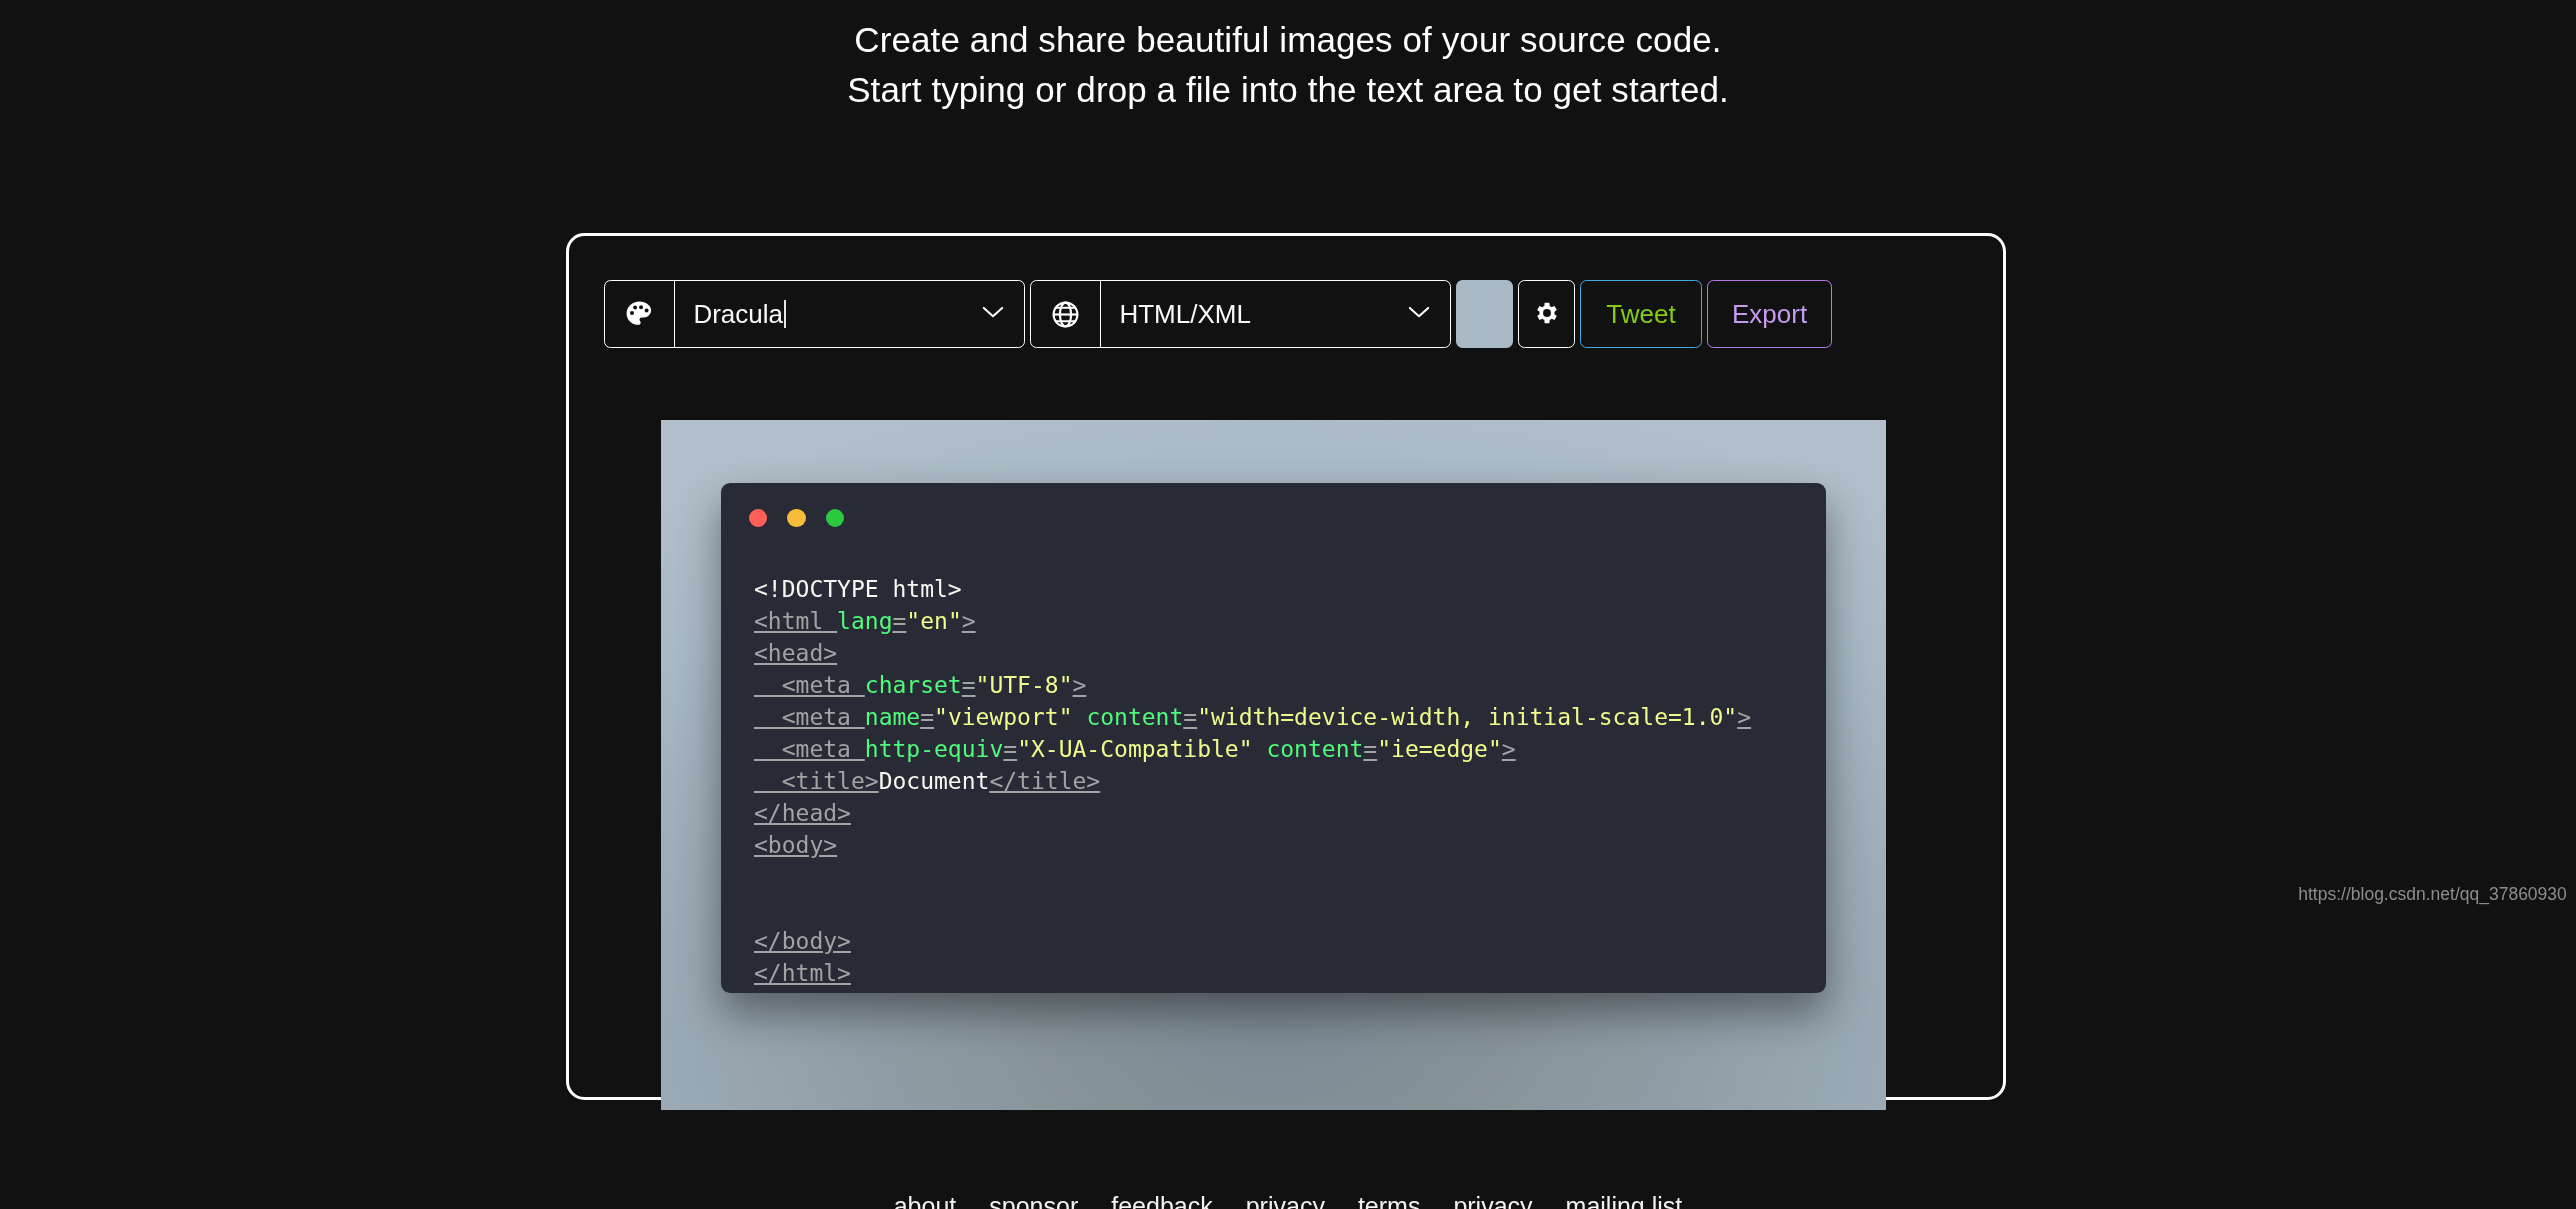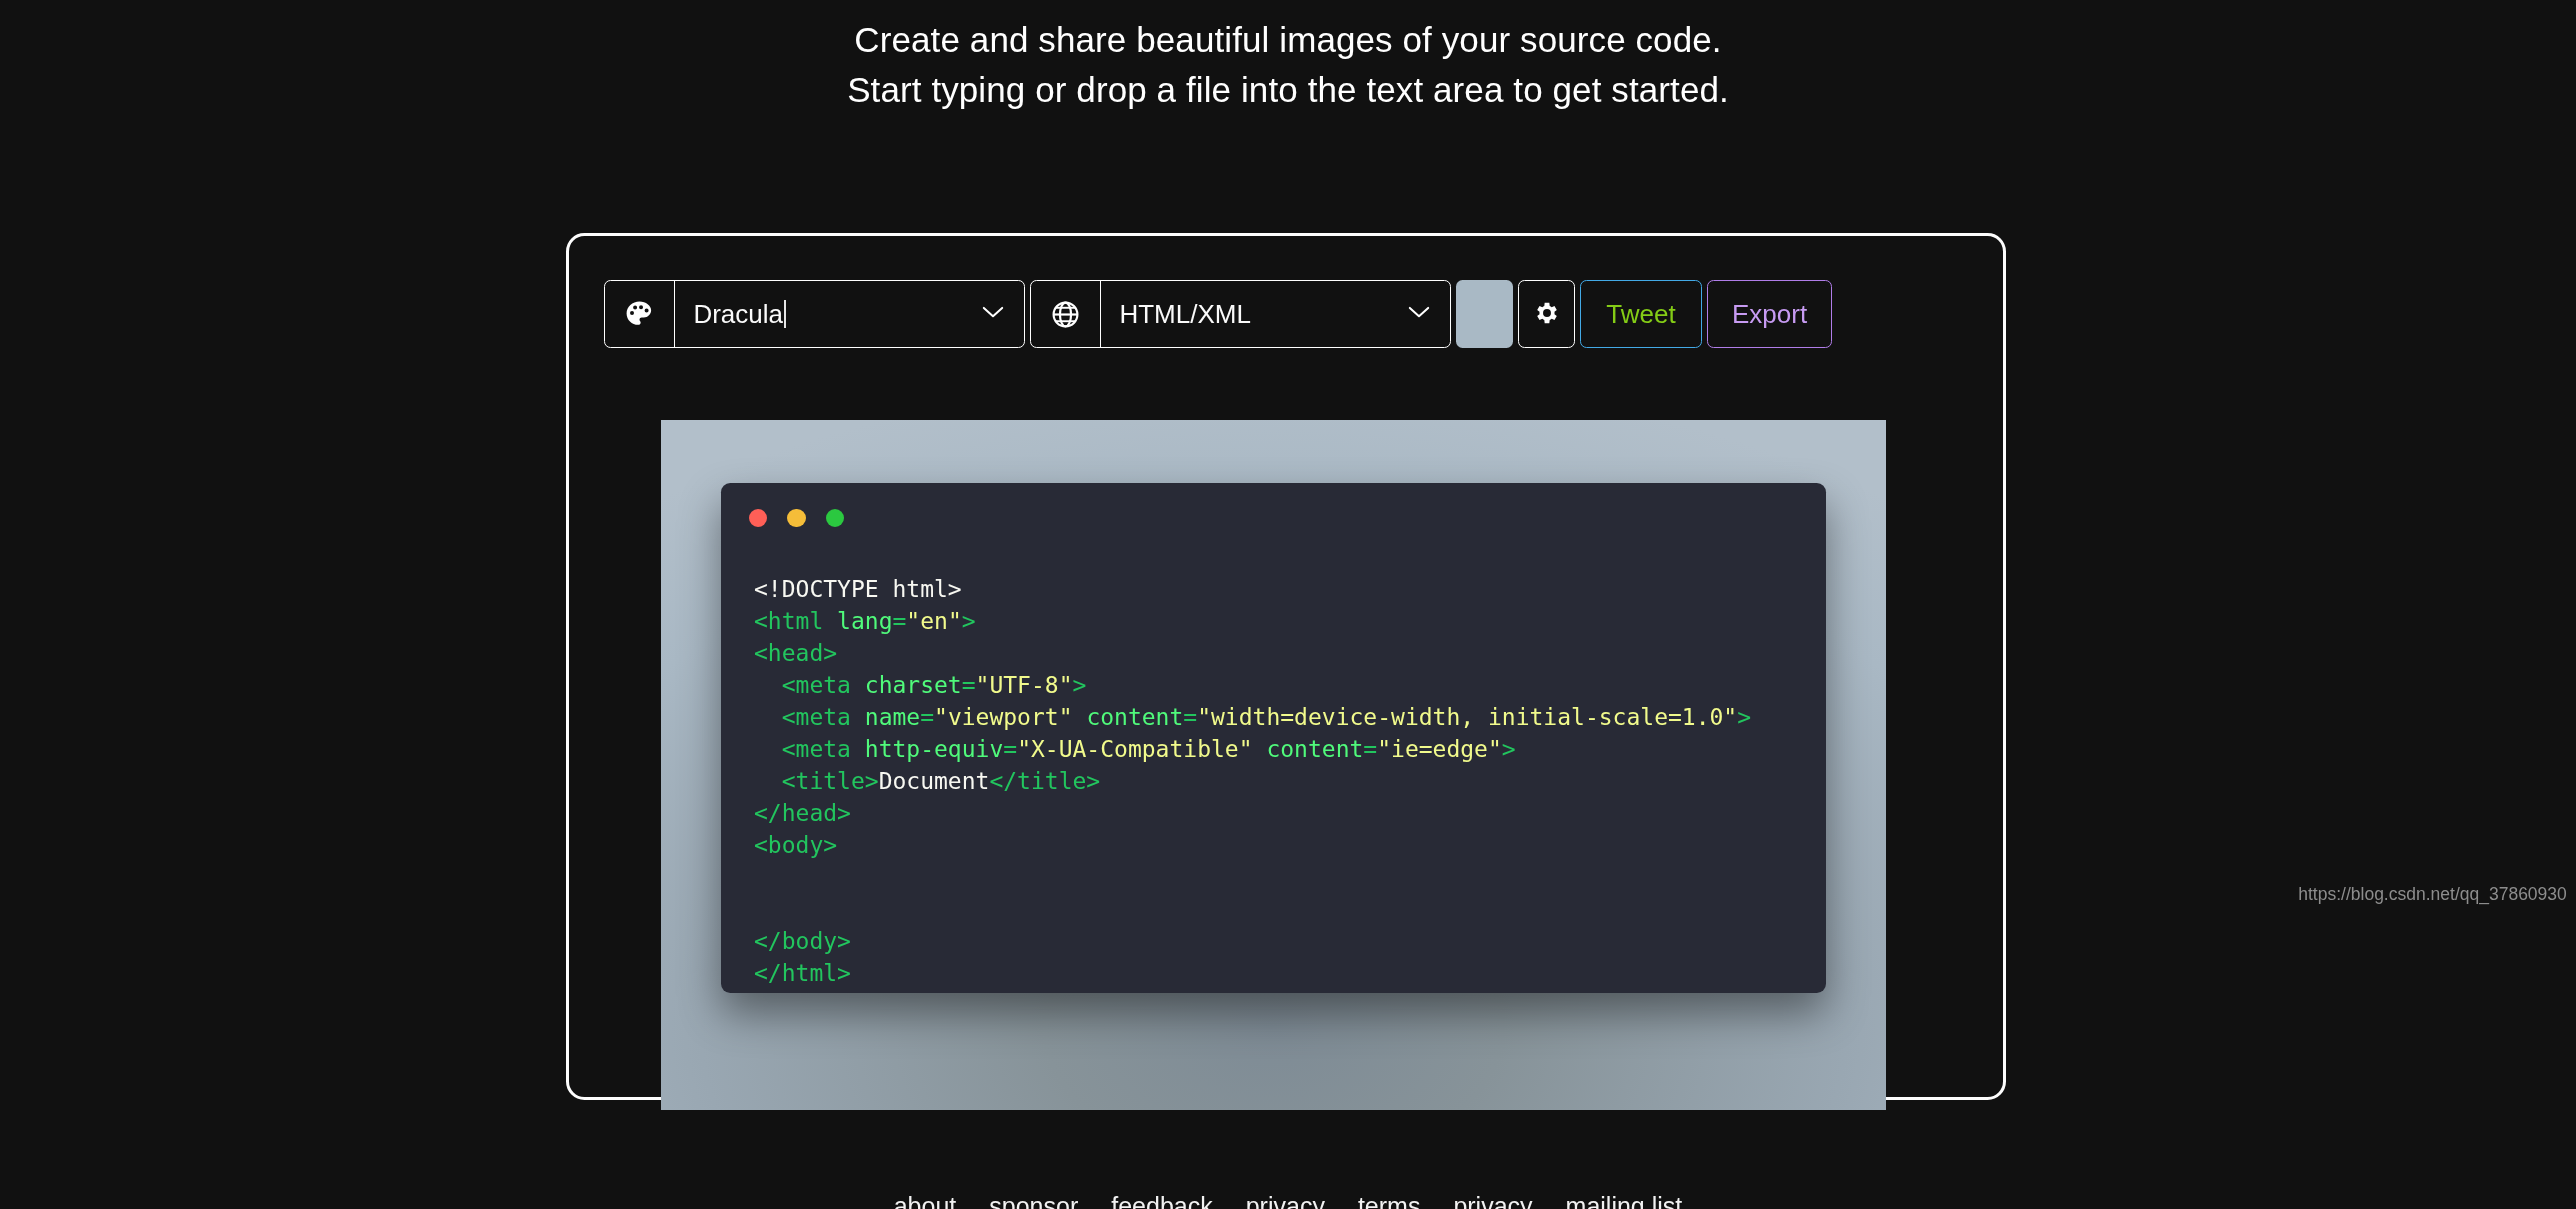--- a/index.html
+++ b/index.html
@@ -172,21 +172,21 @@
     left: 33px;
     top: 90px;
     right: 16.6px;
     font-family: "DejaVu Sans Mono", monospace;
     font-size: 23px;
     line-height: 32px;
     white-space: pre;
     color: #f8f8f2;
   }
   .code-line { min-height: 32px; }
-  .tok-tag   { color: #22c55e; }
+  .tok-tag   { color: #a3a3a3; text-decoration: underline; }
   .tok-attr  { color: #50fa7b; }
   .tok-str   { color: #f1fa8c; }
   .tok-plain { color: #f8f8f2; }
 
   
   .footer {
     position: absolute;
     left: 0;
     top: 1160px;
     width: 100%;

